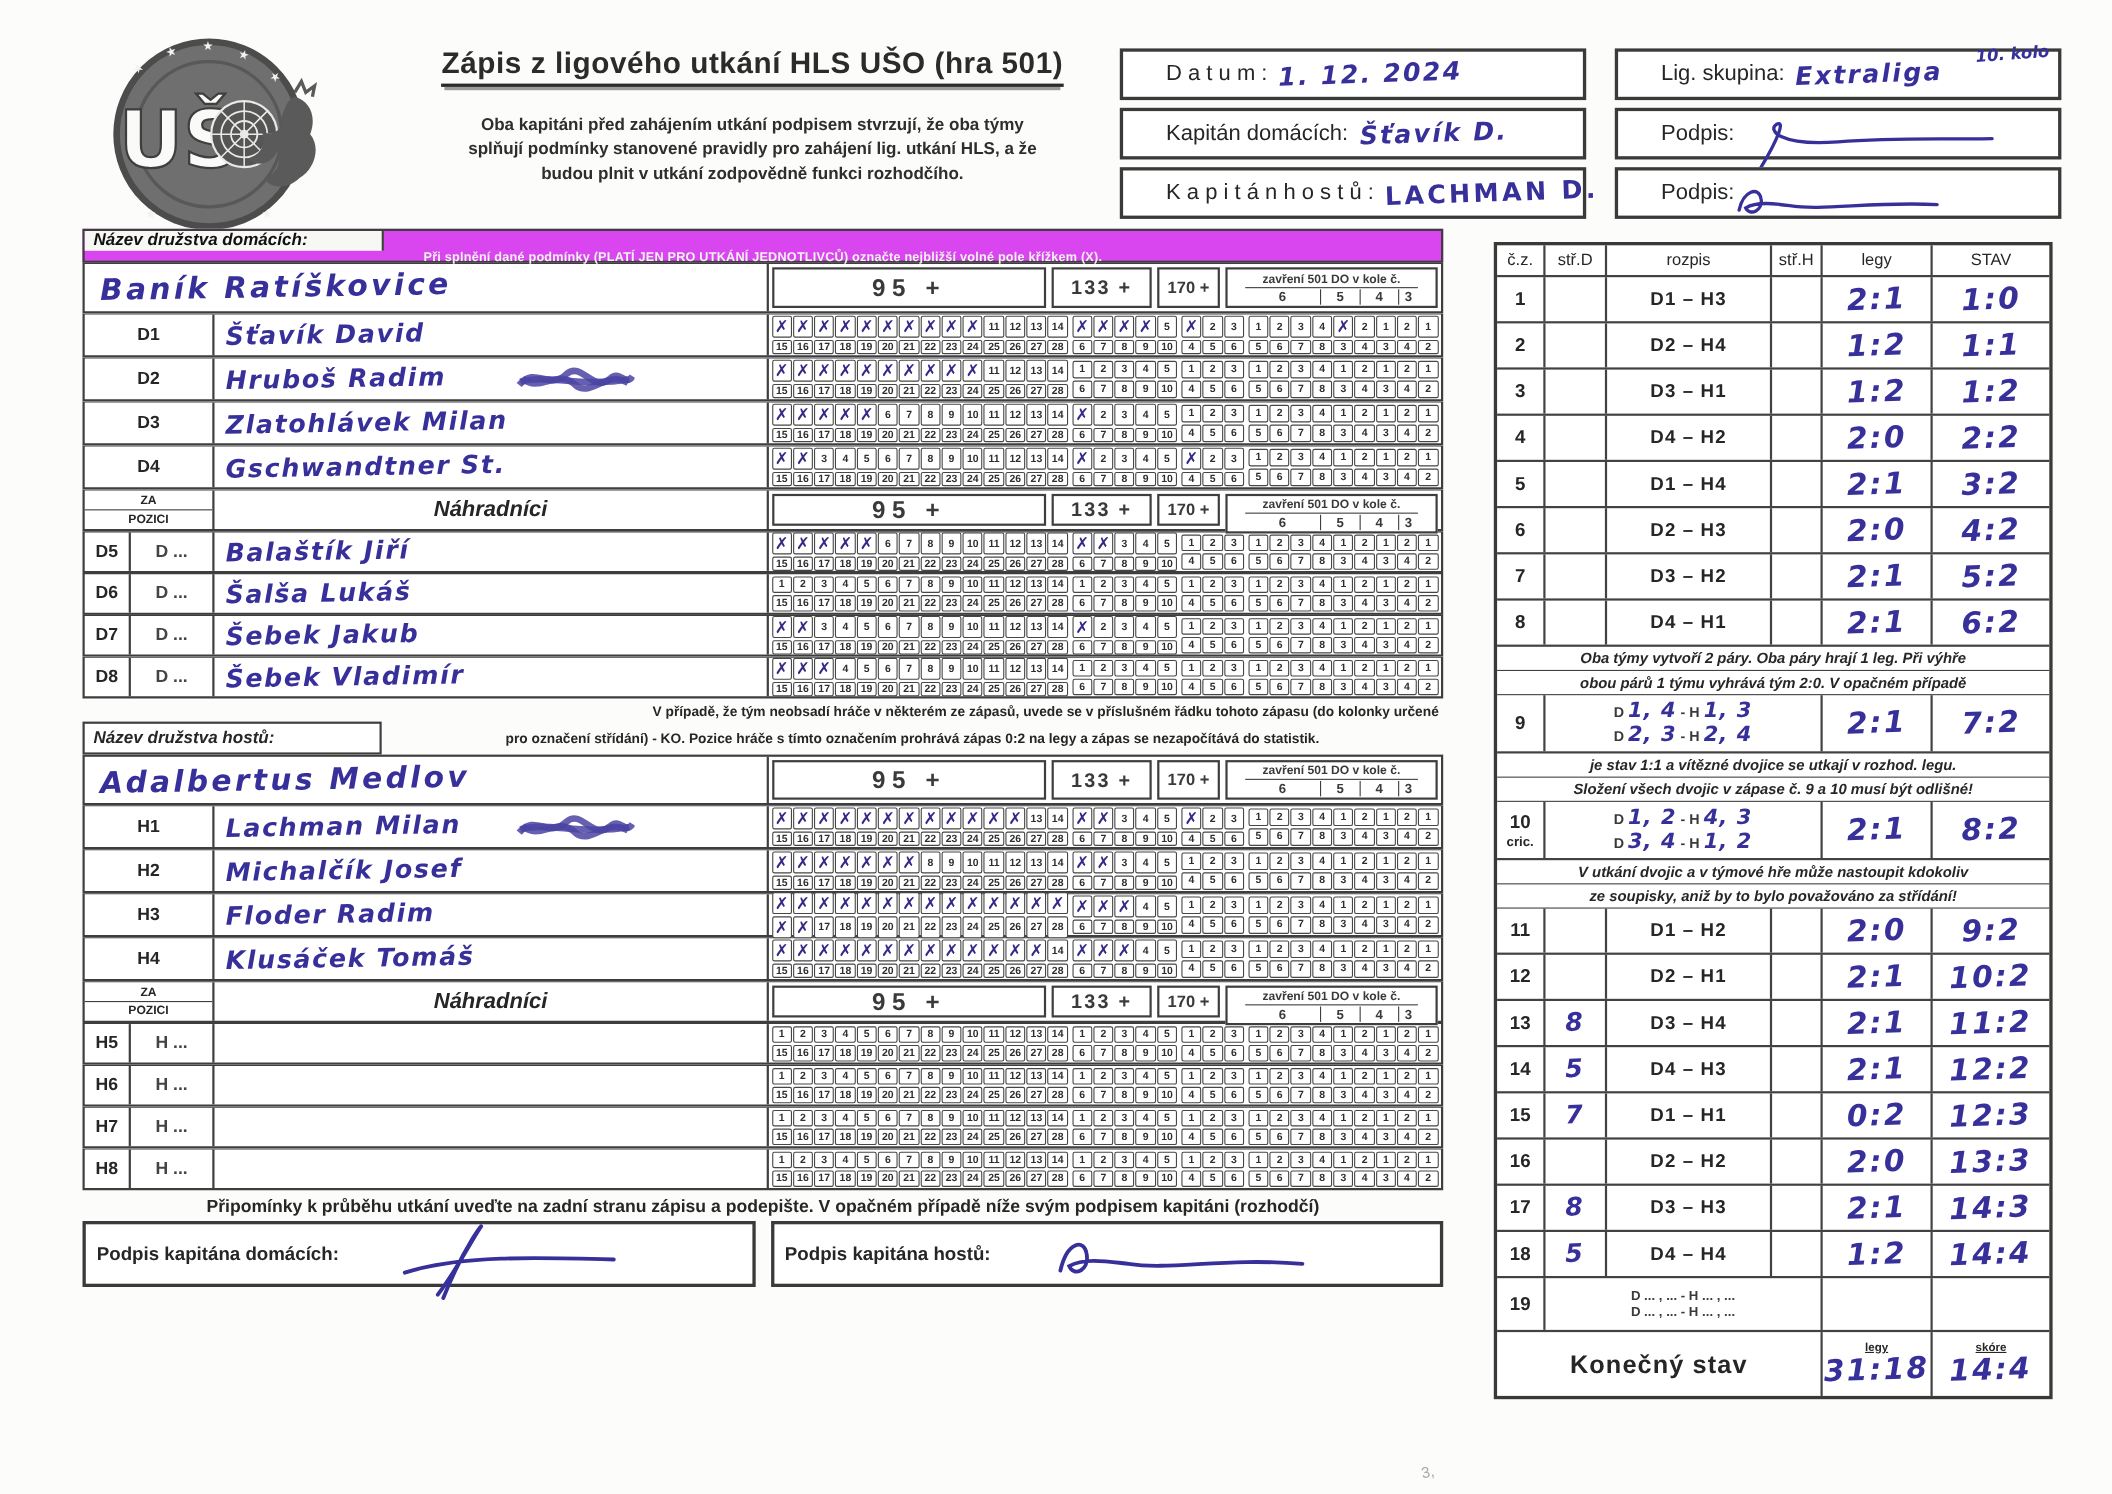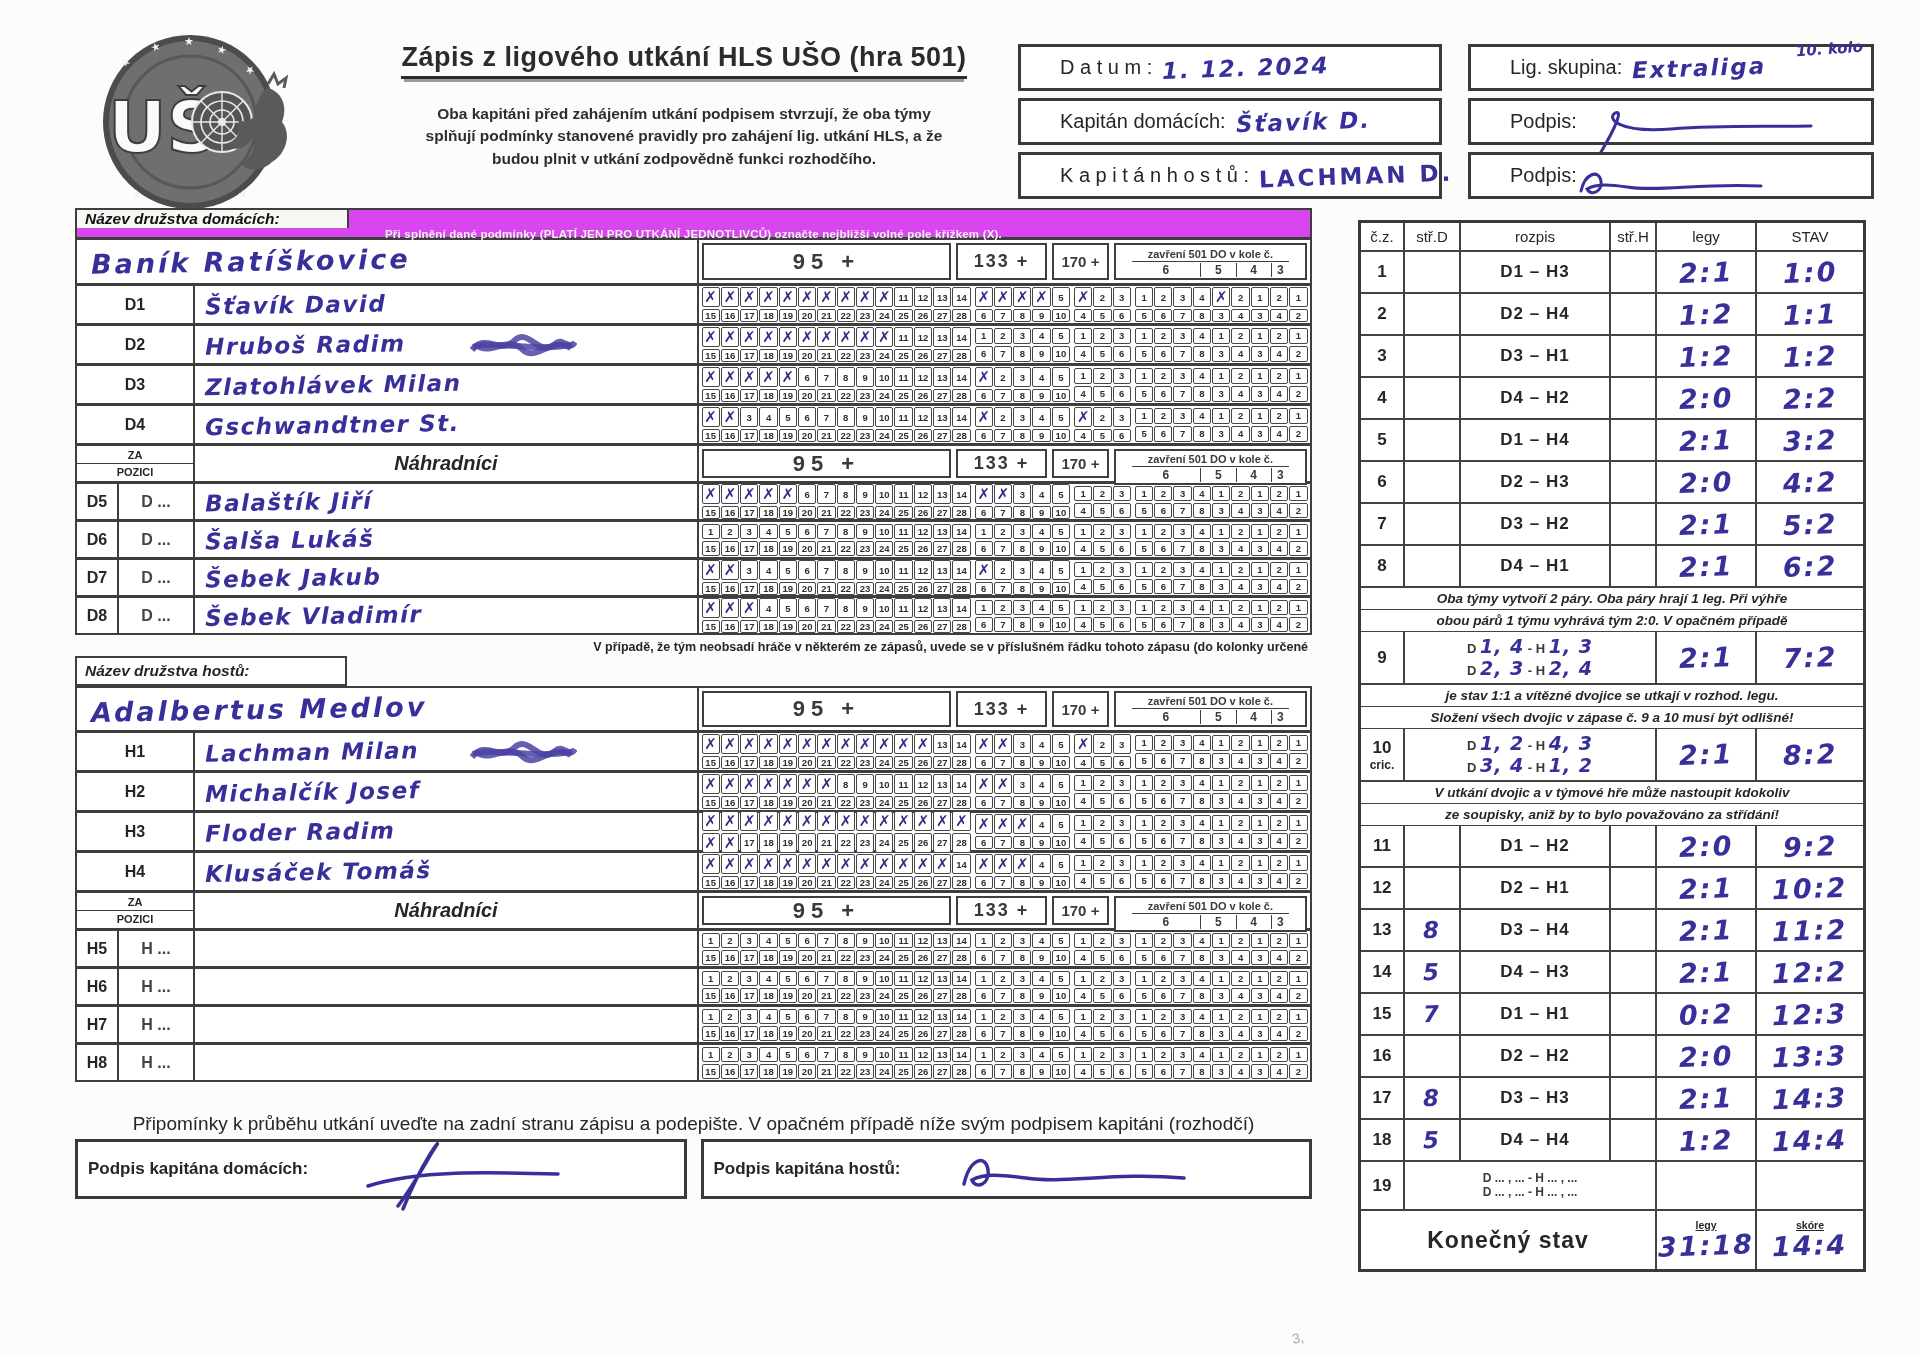--- a/index.html
+++ b/index.html
@@ -95,21 +95,21 @@
   .hclose .ct { font-size:11px; border-bottom:1.5px solid #3e3e3e; width:100%; text-align:center; padding:1px 0; }
   .hclose .cols { display:flex; width:100%; flex:1; }
   .hclose .cols div { border-right:1.5px solid #3e3e3e; display:flex; align-items:center; justify-content:center; font-size:12px; }
   .hclose .cols div:last-child { border-right:none; }
   .cw4 { flex:4; } .cw2 { flex:2; } .cw1 { flex:1; }
   
   .note1 { margin-top:5px; font-size:12.5px; font-weight:bold; text-align:right; padding-right:4px; }
   .guest-lab-row { display:flex; margin-top:2px; align-items:center; }
   .guest-label { width:272px; border:2.5px solid #3e3e3e; background:#fff; font-size:15.5px; font-weight:bold; font-style:italic; padding:4px 8px; }
   .note2 { flex:1; font-size:12.5px; font-weight:bold; text-align:center; }
-  .foot-note { margin-top:28px; text-align:center; font-size:19px; font-weight:normal; line-height:1.5; }
+  .foot-note { margin-top:4px; text-align:center; font-size:16px; font-weight:bold; line-height:1.5; }
   .sign-row { display:flex; gap:14px; }
   .sign-box { flex:1; border:3px solid #3a3a3a; background:#fff; height:60px; display:flex; align-items:center; padding-left:10px; position:relative; }
   .sign-box .flabel { font-size:17px; font-weight:bold; }
   .sign-box svg { position:absolute; top:-18px; left:230px; }
   
   .results { position:absolute; left:1358px; top:220px; width:508px; border:3px solid #393939; background:#fff; }
   .rrow { display:flex; border-bottom:2px solid #424242; }
   .rrow:last-child { border-bottom:none; }
   .rcell { border-right:2px solid #424242; display:flex; align-items:center; justify-content:center; overflow:hidden; }
   .rcell:last-child { border-right:none; }
@@ -1021,20 +1021,21 @@
             <div class="ncell">3</div>
             <div class="ncell">4</div>
             <div class="ncell">2</div>
           </div>
         </div>
       </div>
     </div>
     <div class="note1">V případě, že tým neobsadí hráče v některém ze zápasů, uvede se v příslušném řádku tohoto zápasu (do kolonky určené</div>
     <div class="guest-lab-row">
       <div class="guest-label">Název družstva hostů:</div>
+      <div class="note2">pro označení střídání) - KO. Pozice hráče s tímto označením prohrává zápas 0:2 na legy a zápas se nezapočítává do statistik.</div>
     </div>
     <div class="trow head-row first">
       <div class="name-area">
         <span class="team-name ink">Adalbertus Medlov</span>
       </div>
       <div class="grid hdr">
         <div class="sec s95 hcell h95">95 +</div>
         <div class="sec s133 hcell h133">133 +</div>
         <div class="sec s170 hcell h170">170 +</div>
         <div class="sec sclose hcell hclose">

